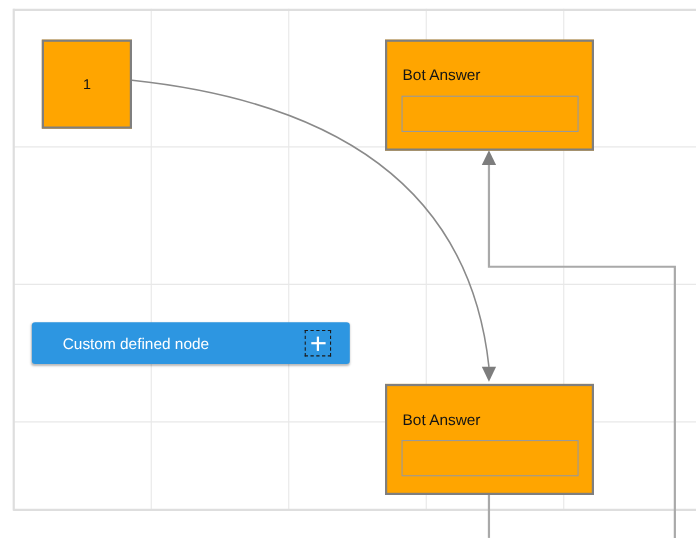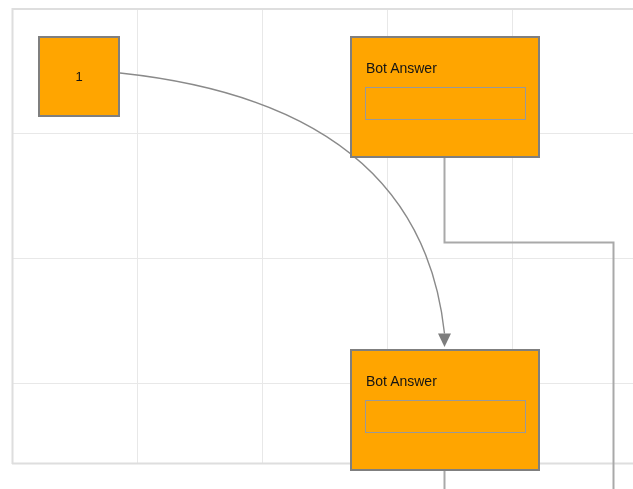--- a/index.html
+++ b/index.html
@@ -23,21 +23,21 @@
     border: 2px solid var(--node-border);
   }
 
   .node-start {
     left: 38px; top: 36px;
     width: 82px; height: 81px;
     display: flex; align-items: center; justify-content: center;
     font-size: 13px; color: var(--node-text);
   }
 
-  .node-bot { width: 190px; height: 122px; }
+  .node-bot { width: 190px; height: 101px; }
   .node-bot-1 { left: 350px; top: 36px; }
   .node-bot-2 { left: 350px; top: 349px; }
 
   .node-title {
     position: absolute;
     left: 14px; top: 22px;
     font-size: 14px;
     color: var(--node-text);
     white-space: nowrap;
   }
@@ -134,14 +134,20 @@
   <div class="node node-bot node-bot-1">
     <div class="node-title">Bot Answer</div>
     <input class="node-field" type="text" value="" style="">
   </div>
 
   <div class="node node-bot node-bot-2">
     <div class="node-title">Bot Answer</div>
     <input class="node-field" type="text" value="" style="">
   </div>
 
+  <div class="custom-node">
+    <span class="custom-node-label">Custom defined node</span>
+    <span class="plus-box">
+      <span class="plus-glyph"></span>
+    </span>
+  </div>
 
 </div>
 
 </body></html>

